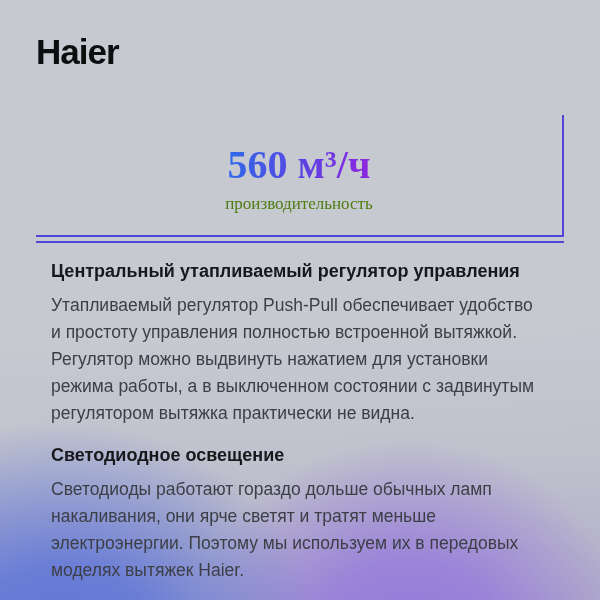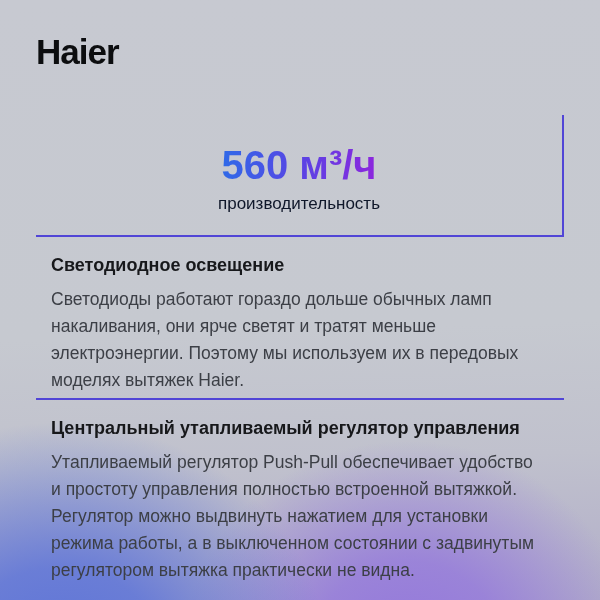--- a/index.html
+++ b/index.html
@@ -37,38 +37,39 @@
     border-bottom: 2px solid #5145d6;
   }
   .stat {
     flex: 1;
     display: flex;
     flex-direction: column;
     align-items: center;
     justify-content: center;
     gap: 7px;
     padding-top: 6px;
+    font-family: Liberation Serif, serif;
   }
   .vdivider {
     width: 2px;
     background: #5145d6;
   }
   .stat-value {
     font-size: 40px;
     font-weight: 600;
     line-height: 1.1;
     color: #6a3ae2;
     background: linear-gradient(90deg, #2f6ae8 0%, #5b43e4 52%, #8d26dd 100%);
     -webkit-background-clip: text;
     background-clip: text;
     -webkit-text-fill-color: transparent;
   }
   .stat-label {
     font-size: 17px;
-    color: #0f172a;
+    color: #4d7c0f;
   }
   .section {
     margin: 0;
   }
   .section.bordered {
     border-top: 2px solid #5145d6;
     margin-top: 4px;
   }
   .section-title {
     margin: 16px 0 0 0;
@@ -96,30 +97,30 @@
   <div class="logo">Haier</div>
 
   <div class="stats">
     <div class="stat">
       <div class="stat-value">560 м³/ч</div>
       <div class="stat-label">производительность</div>
     </div>
     <div class="vdivider"></div>
   </div>
 
-  <div class="section">
-    <h2 class="section-title">Светодиодное освещение</h2>
-    <p class="section-body">Светодиоды работают гораздо дольше обычных ламп
-накаливания, они ярче светят и тратят меньше
-электроэнергии. Поэтому мы используем их в передовых
-моделях вытяжек Haier.</p>
-  </div>
-
   <div class="section bordered">
     <h2 class="section-title">Центральный утапливаемый регулятор управления</h2>
     <p class="section-body">Утапливаемый регулятор Push-Pull обеспечивает удобство
 и простоту управления полностью встроенной вытяжкой.
 Регулятор можно выдвинуть нажатием для установки
 режима работы, а в выключенном состоянии с задвинутым
 регулятором вытяжка практически не видна.</p>
   </div>
 
+  <div class="section">
+    <h2 class="section-title">Светодиодное освещение</h2>
+    <p class="section-body">Светодиоды работают гораздо дольше обычных ламп
+накаливания, они ярче светят и тратят меньше
+электроэнергии. Поэтому мы используем их в передовых
+моделях вытяжек Haier.</p>
+  </div>
+
 </div>
 
 </body></html>

